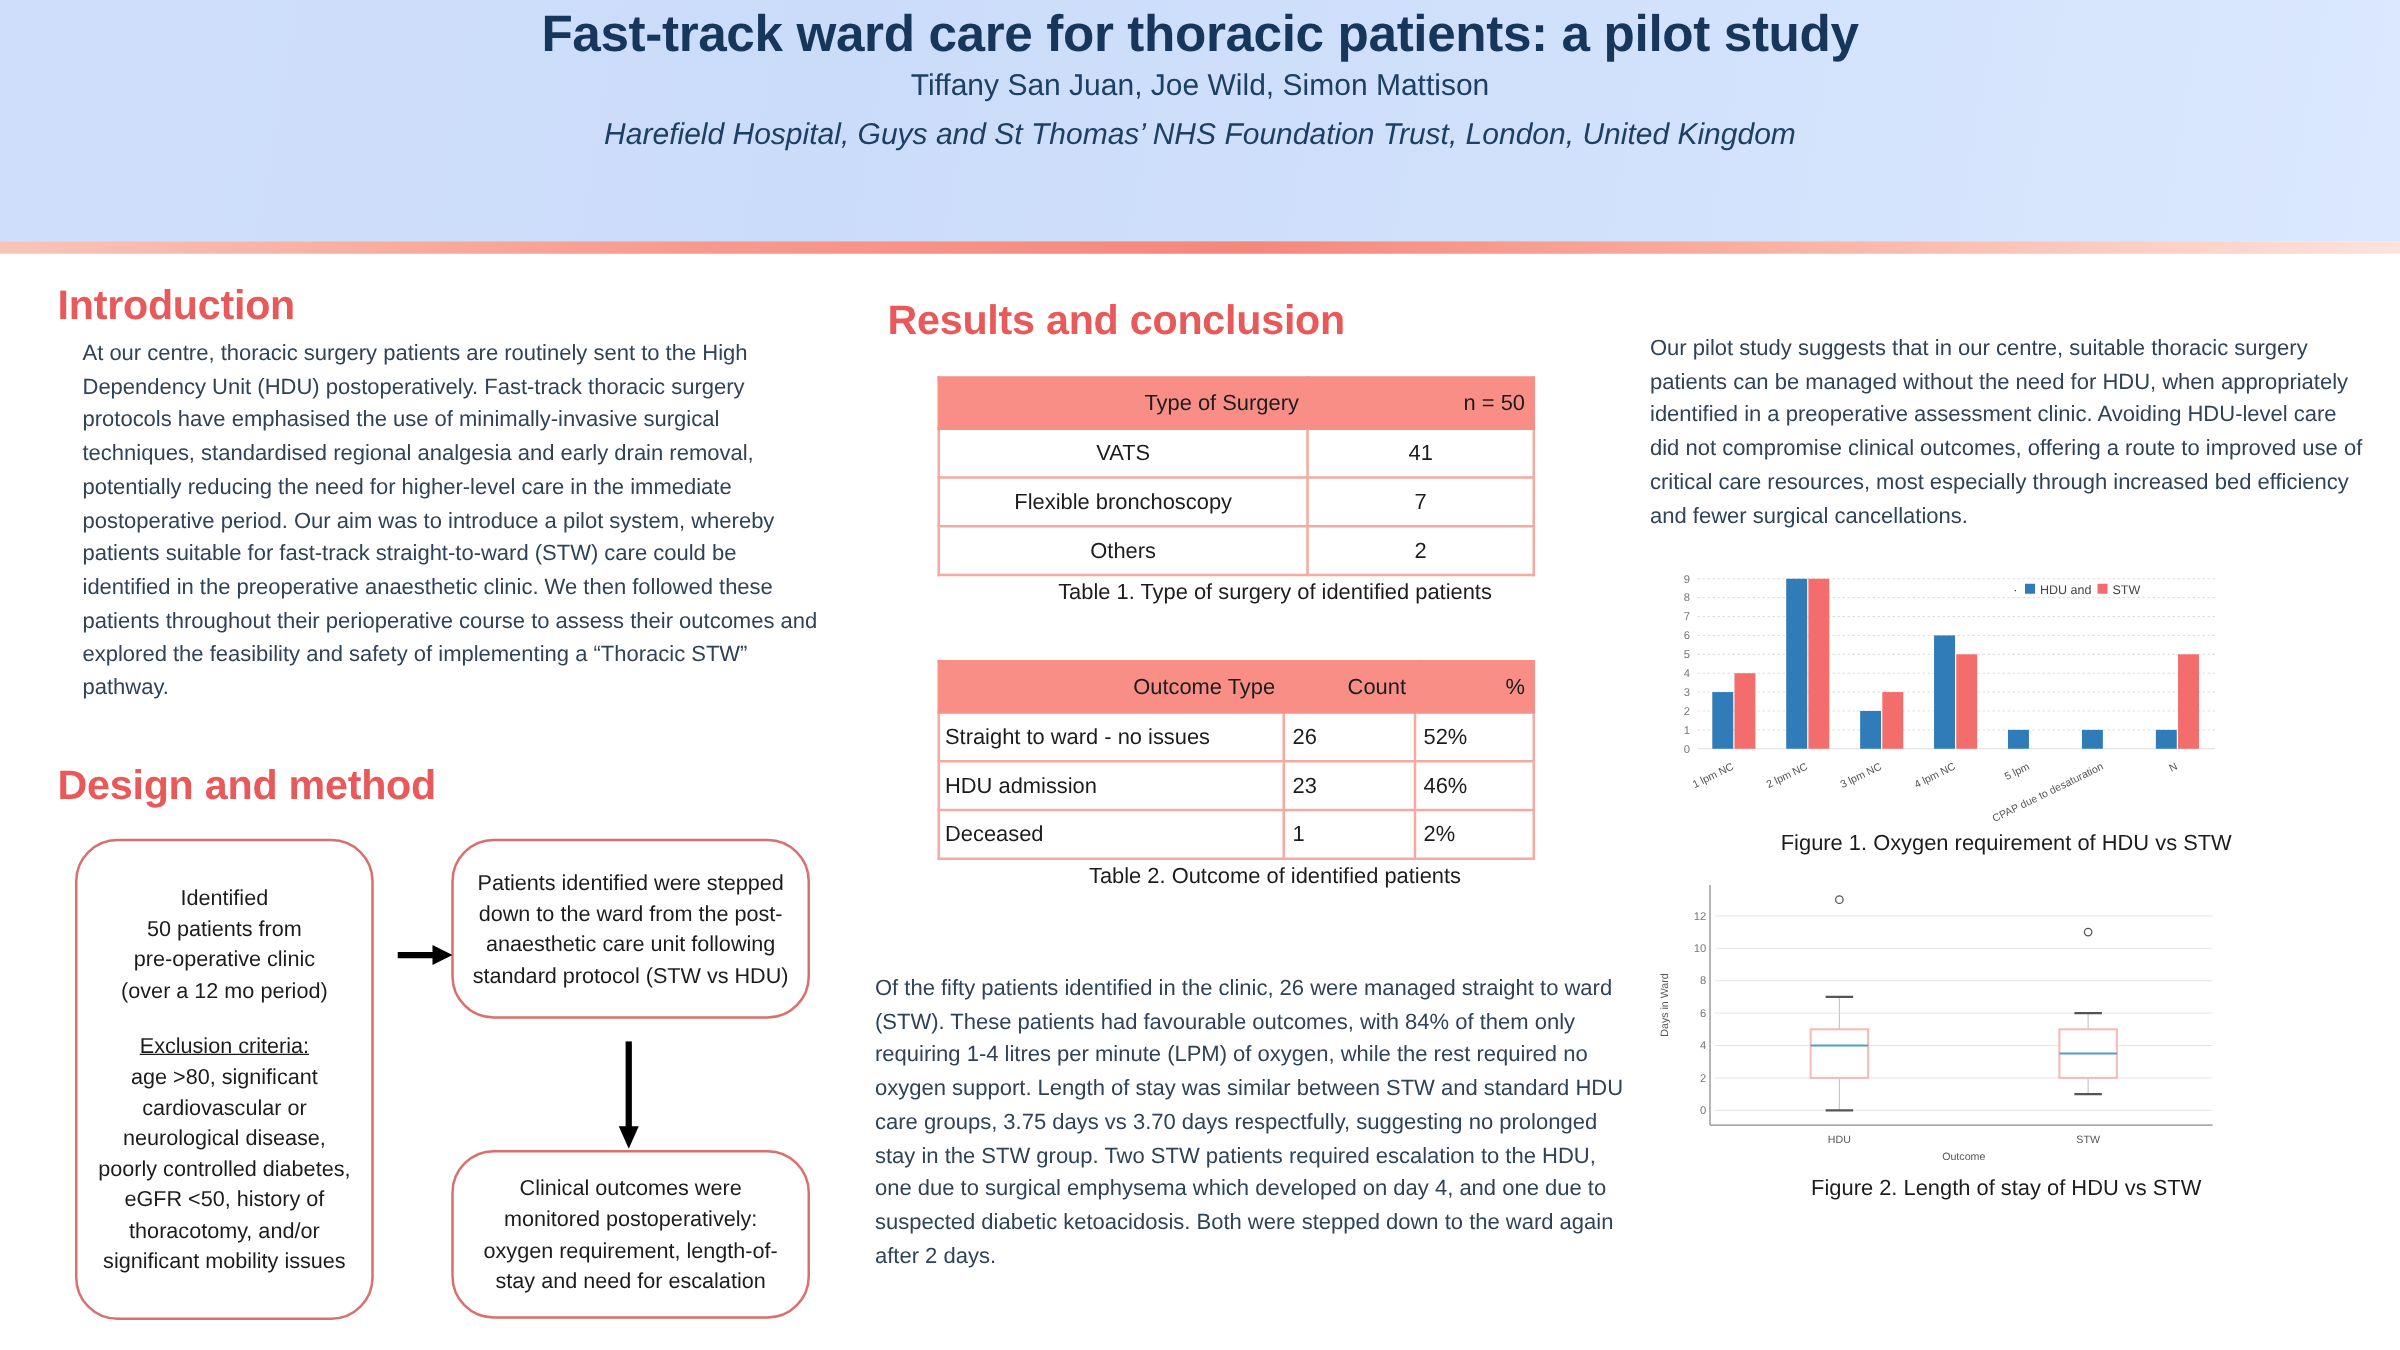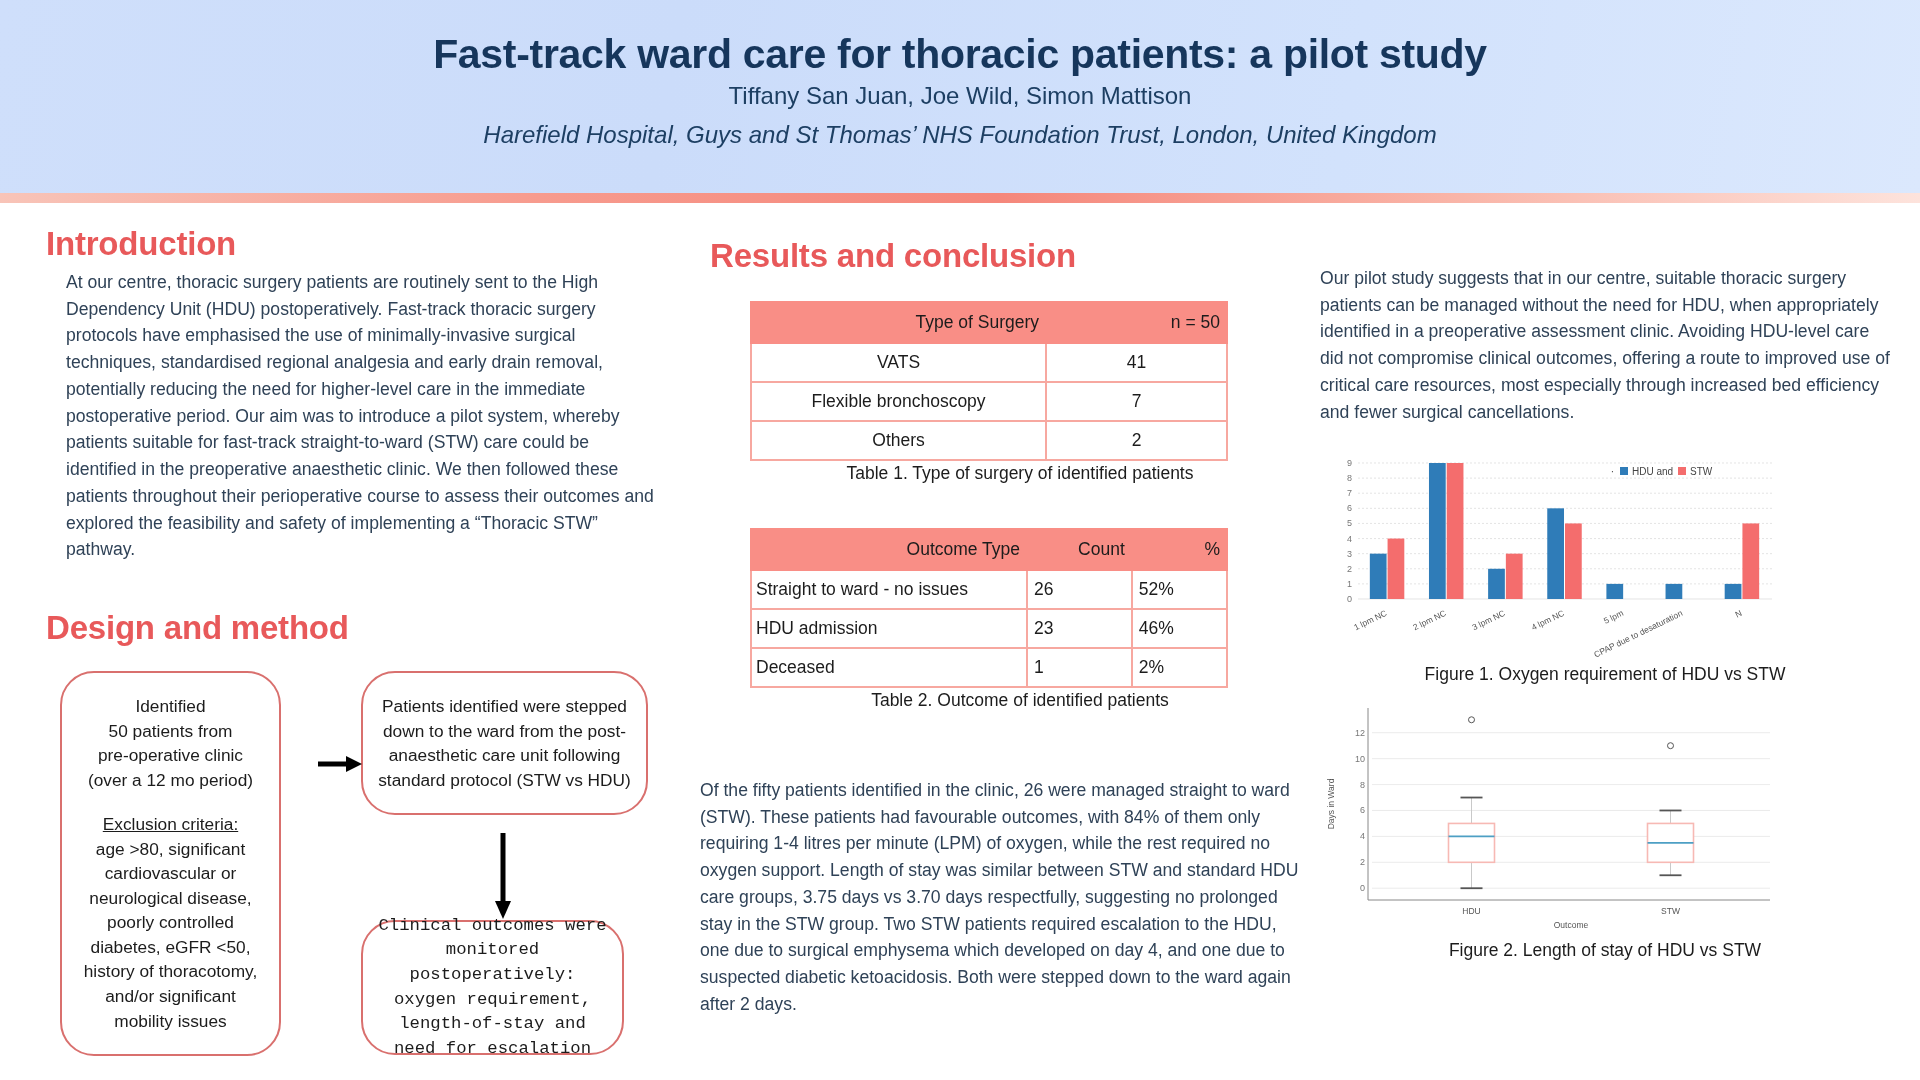--- a/index.html
+++ b/index.html
@@ -18,21 +18,21 @@
     height: 1080px;
     background: #ffffff;
   }
 
   
   .header {
     position: relative;
     width: 1920px;
     height: 193px;
     background: linear-gradient(100deg, #cfdffb 0%, #cbdcfa 35%, #d2e2fc 70%, #dbe8fd 100%);
-    padding-top: 29px;
+    padding-top: 2px;
     text-align: center;
   }
   .poster-title {
     font-size: 41px;
     font-weight: bold;
     color: #16365c;
     letter-spacing: -0.3px;
     line-height: 1.25;
     padding: 0 60px;
   }
@@ -103,23 +103,23 @@
     background: #ffffff;
     text-align: center;
     font-size: 17.3px;
     line-height: 1.42;
     color: #1c1c1c;
     padding: 14px 12px;
     display: flex;
     flex-direction: column;
     justify-content: center;
   }
-  #box-identified { left: 14px;  top: 6px;   width: 221px; height: 385px; text-align: center; }
+  #box-identified { left: 14px;  top: 6px;   width: 239px; height: 385px; text-align: center; }
   #box-stepped    { left: 315px; top: 6px;   width: 287px; height: 144px; }
-  #box-outcomes   { left: 315px; top: 255px; width: 263px; height: 135px; font-family: Liberation Mono, monospace; }
+  #box-outcomes   { left: 315px; top: 255px; width: 287px; height: 135px; }
 
   .excl-head { text-decoration: underline; margin-top: 20px; }
 
   .arrow-right {
     position: absolute;
     left: 272px; top: 88px;
     width: 44px; height: 22px;
   }
   .arrow-down {
     position: absolute;

